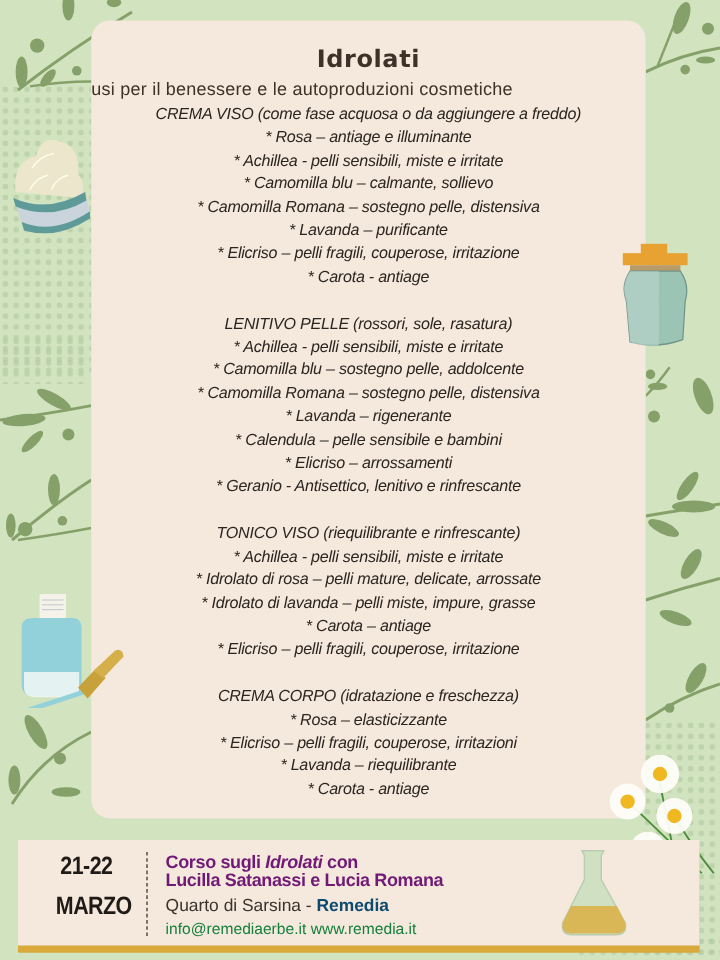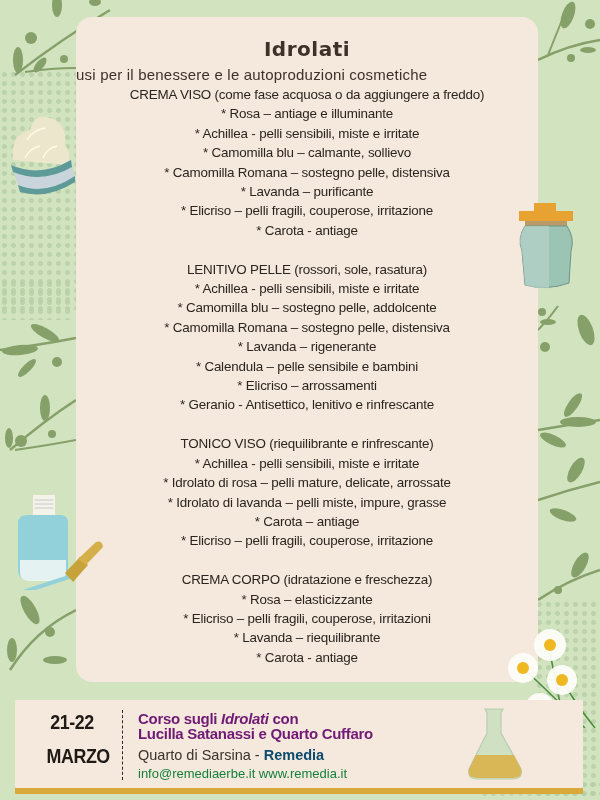--- a/index.html
+++ b/index.html
@@ -44,20 +44,21 @@
   }
   .sections {
     position: absolute;
     left: 0; right: 0; top: 68px;
     text-align: center;
     color: #2b2520;
     font-family: "Liberation Sans Narrow", "Liberation Sans", sans-serif;
     font-size: 13.4px;
     line-height: 19.4px;
     letter-spacing: -0.2px;
+    font-style: italic;
   }
   .section { margin-bottom: 19.4px; }
   .section-head, .section-item { display: block; white-space: nowrap; }
   .banner {
     position: absolute;
     left: 15px; top: 700px;
     width: 568px; height: 88px;
     background: #f5e8dc;
     border-radius: 1px;
     box-shadow: 0 6px 0 #d9a93c;
@@ -270,21 +271,21 @@
     <circle cx="45" cy="90" r="6"></circle>
   </g>
 </svg>
 
 <div class="banner">
   <div class="date1">21-22</div>
   <div class="date2">MARZO</div>
   <div class="vsep"></div>
   <div class="course">
     <span>Corso sugli </span><em>Idrolati</em><span> con</span><br>
-    <span>Lucilla Satanassi e Quarto Cuffaro</span>
+    <span>Lucilla Satanassi e Lucia Romana</span>
   </div>
   <div class="place">
     <span>Quarto di Sarsina - </span><b>Remedia</b>
   </div>
   <div class="contact">info@remediaerbe.it www.remedia.it</div>
 
   <svg class="leaf-svg" style="left:450px;top:7px" width="60" height="74" viewBox="0 0 60 74">
     <path d="M20 2 L38 2 L36 6 L36 26 L56 62 Q58 72 48 72 L12 72 Q2 72 4 62 L22 26 L22 6 Z" fill="#cfe0c3" stroke="#b9cdb0" stroke-width="1.2"></path>
     <path d="M11 48 L49 48 L56 62 Q58 71 48 71 L12 71 Q2 71 4 62 Z" fill="#d9b656"></path>
   </svg>

